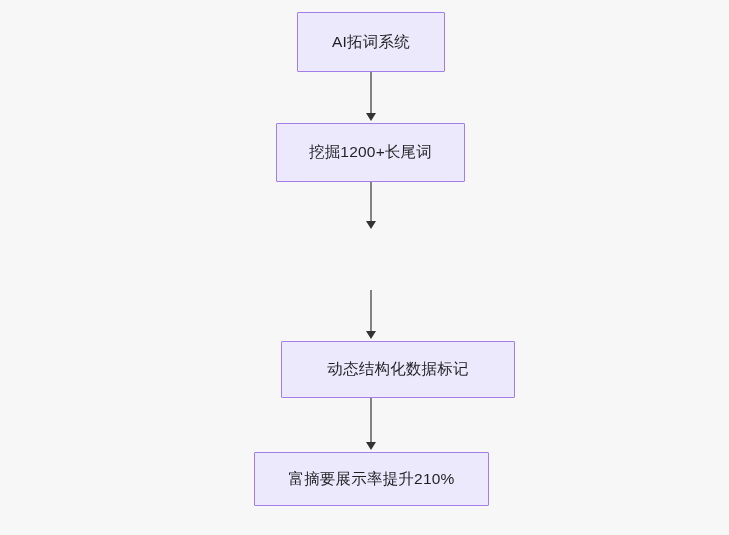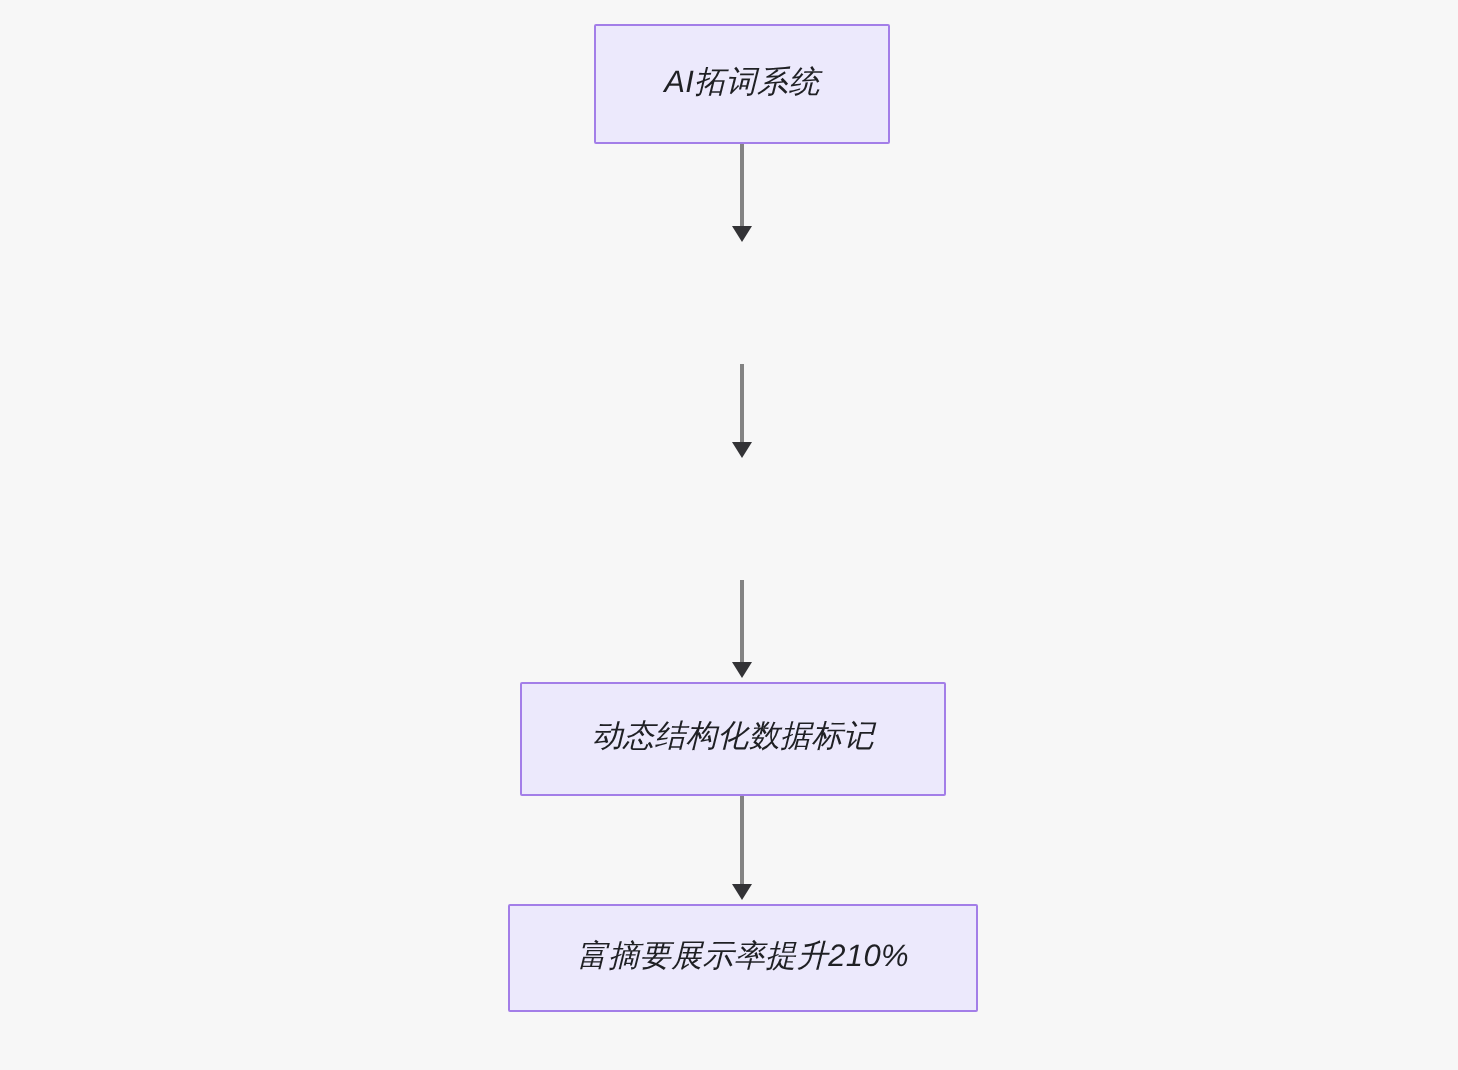--- a/index.html
+++ b/index.html
@@ -31,28 +31,27 @@
     justify-content: center;
     color: #1f2024;
     font-size: 15.5px;
     line-height: 1.2;
     letter-spacing: 0.2px;
     white-space: nowrap;
   }
 
   .node-label {
     display: block;
-    font-style: italic;
   }
 
   
   .node-1 { left: 297px; top: 12px;  width: 148px; height: 60px; }
   .node-2 { left: 276px; top: 123px; width: 189px; height: 59px; }
   .node-3 { left: 261px; top: 231px; width: 221px; height: 59px; }
-  .node-4 { left: 260px; top: 341px; width: 213px; height: 57px; }
+  .node-4 { left: 281px; top: 341px; width: 234px; height: 57px; }
   .node-5 { left: 254px; top: 452px; width: 235px; height: 54px; }
 
   
   .connector {
     position: absolute;
     left: 370px;
     width: 2px;
     background: #838383;
   }
   .arrowhead {
@@ -81,20 +80,23 @@
 
 <div id="flowchart">
 
   <div class="node node-1">
     <span class="node-label">AI拓词系统</span>
   </div>
 
   <div class="connector conn-1"></div>
   <div class="arrowhead arrow-1"></div>
 
+  <div class="node node-2">
+    <span class="node-label">挖掘1200+长尾词</span>
+  </div>
 
   <div class="connector conn-2"></div>
   <div class="arrowhead arrow-2"></div>
 
 
   <div class="connector conn-3"></div>
   <div class="arrowhead arrow-3"></div>
 
   <div class="node node-4">
     <span class="node-label">动态结构化数据标记</span>

